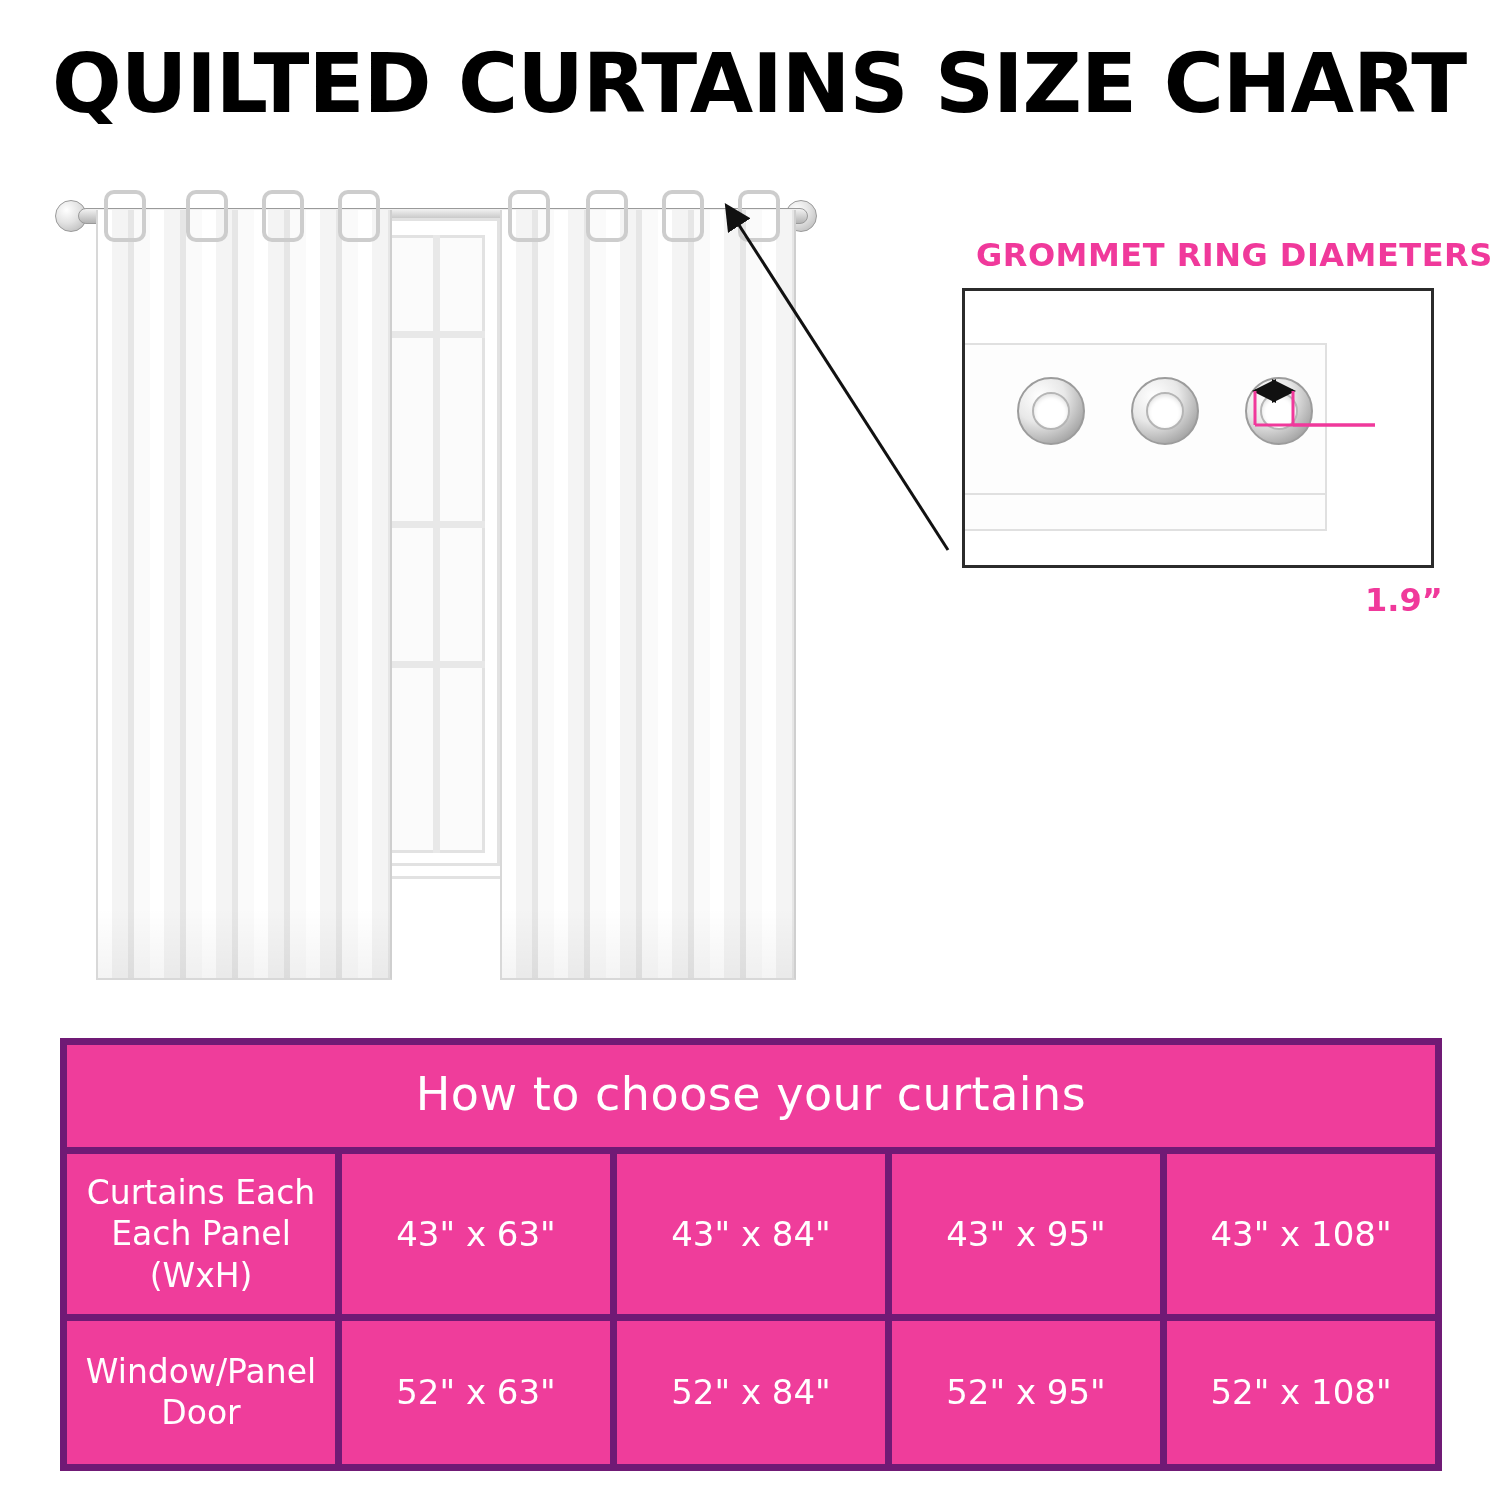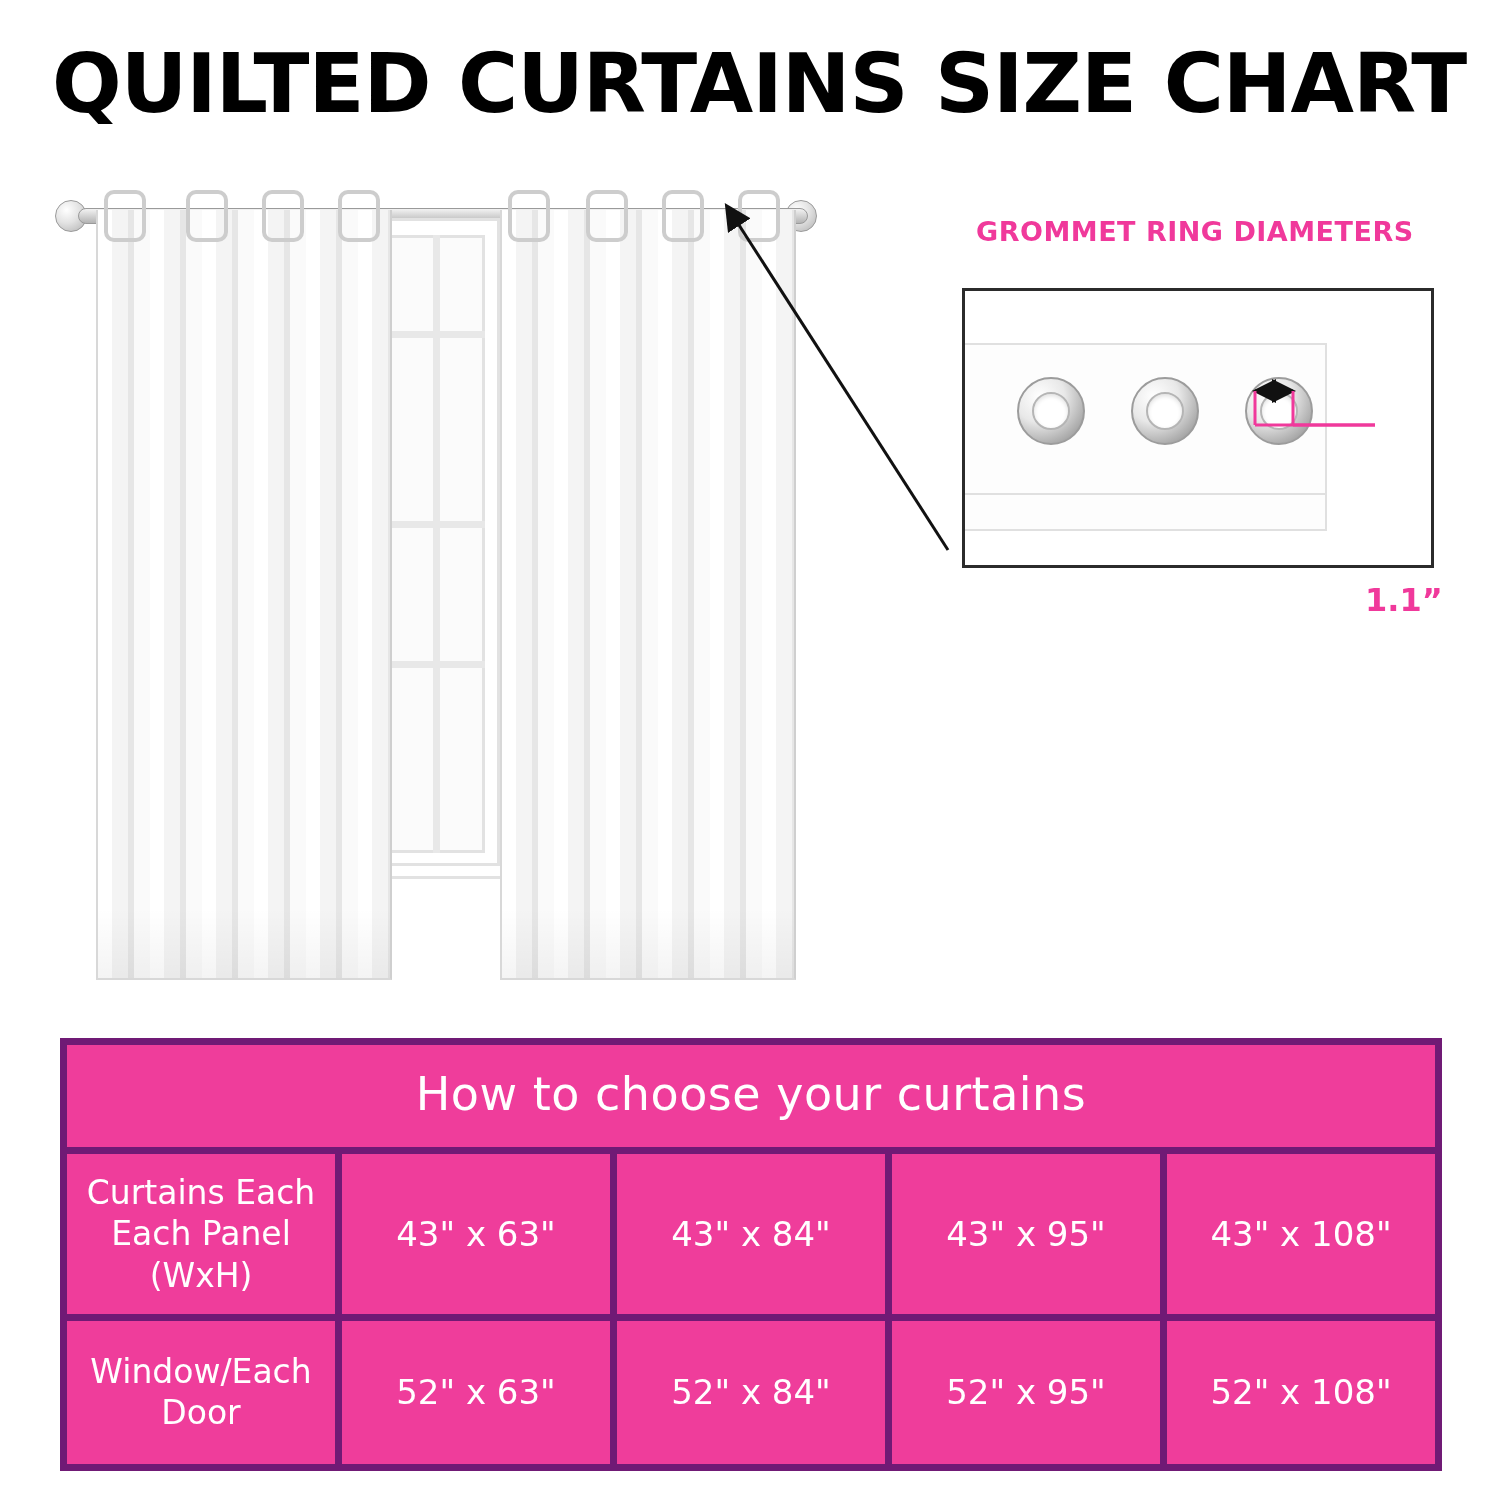--- a/index.html
+++ b/index.html
@@ -154,22 +154,22 @@
     top: 40px;
     width: 320px;
     height: 400px;
     overflow: visible;
   }
 
   
   .detail-title {
     position: absolute;
     left: 976px;
-    top: 216px;
-    font-size: 27px;
+    top: 236px;
+    font-size: 32px;
     font-weight: bold;
     color: #f0399b;
     letter-spacing: 0.5px;
     font-family: "DejaVu Sans", sans-serif;
     white-space: nowrap;
   }
   .detail-box {
     position: absolute;
     left: 962px;
     top: 288px;
@@ -344,42 +344,42 @@
           <polygon points="0 0, 8 4, 0 8" fill="#111111"></polygon>
         </marker>
       </defs>
       <line x1="20" y1="22" x2="58" y2="22" stroke="#111111" stroke-width="3" marker-start="url(#dl)" marker-end="url(#dr)"></line>
       <line x1="20" y1="22" x2="20" y2="56" stroke="#f0399b" stroke-width="3"></line>
       <line x1="58" y1="22" x2="58" y2="56" stroke="#f0399b" stroke-width="3"></line>
       <line x1="20" y1="56" x2="140" y2="56" stroke="#f0399b" stroke-width="3"></line>
       <line x1="58" y1="56" x2="140" y2="56" stroke="#f0399b" stroke-width="3"></line>
     </svg>
 
-    <div class="dim-label">1.1”</div>
+    <div class="dim-label">1.9”</div>
   </div>
 
   <table class="table">
     <tbody>
       <tr>
         <td class="hdr" colspan="5">How to choose your curtains</td>
       </tr>
       <tr class="r-size">
         <td class="rowlabel">
           <div>Curtains Each</div>
           <div>Each Panel</div>
           <div>(WxH)</div>
         </td>
         <td class="cell">43" x 63"</td>
         <td class="cell">43" x 84"</td>
         <td class="cell">43" x 95"</td>
         <td class="cell">43" x 108"</td>
       </tr>
       <tr class="r-window">
         <td class="rowlabel">
-          <div>Window/Each</div>
+          <div>Window/Panel</div>
           <div>Door</div>
         </td>
         <td class="cell">52" x 63"</td>
         <td class="cell">52" x 84"</td>
         <td class="cell">52" x 95"</td>
         <td class="cell">52" x 108"</td>
       </tr>
     </tbody>
   </table>
 

